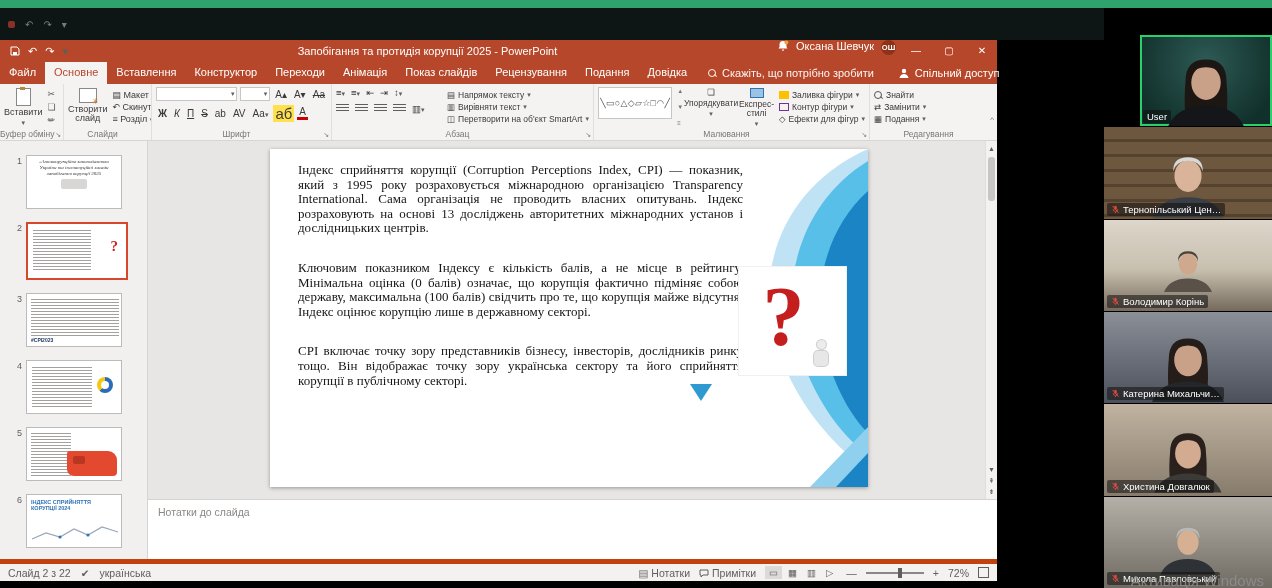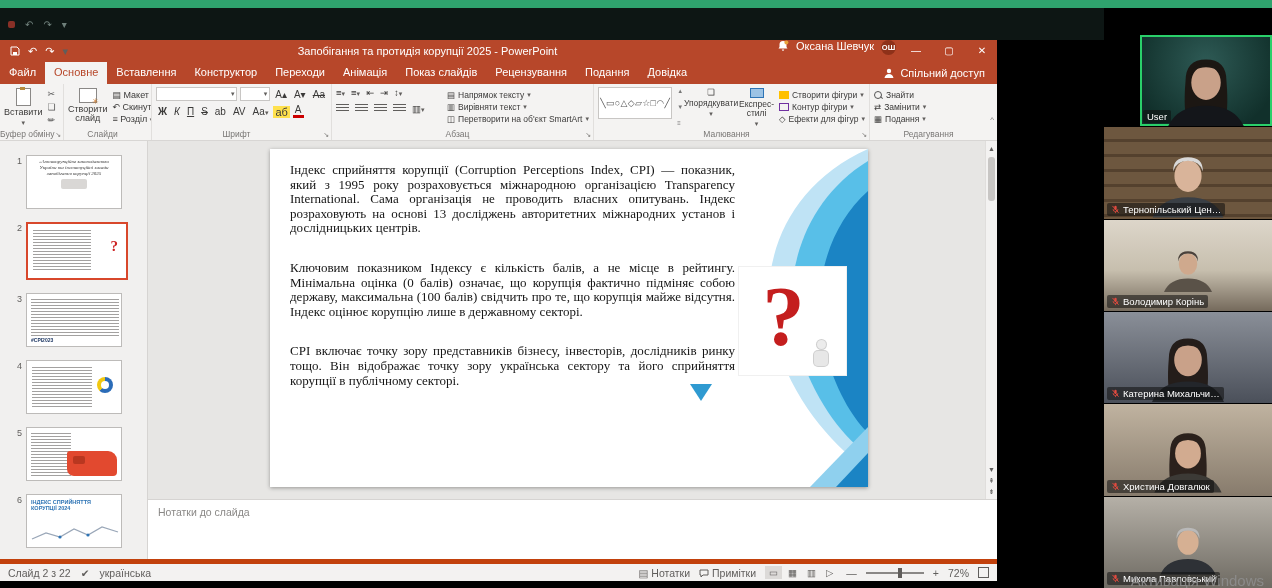--- a/index.html
+++ b/index.html
@@ -50,21 +50,21 @@
   .ic-clipboard::before{content:"";position:absolute;top:-2px;left:3px;width:5px;height:3px;background:#b58a3e;}
   .ic-newslide{width:16px;height:13px;border:1px solid #8a8886;background:#fff;position:relative;display:inline-block;}
   .ic-newslide::before{content:"✳";position:absolute;right:-3px;bottom:-4px;font-size:8px;color:#c8782a;}
   .fontrow{display:flex;align-items:center;gap:3px;}
   .fselect{width:88px;height:14px;background:#fff;border:1px solid #c8c6c4;display:flex;align-items:center;
            justify-content:flex-end;padding-right:2px;box-sizing:border-box;}
   .fselect.small{width:32px;}
   .lbtn{padding:0 2px;font-size:10px;}
   .lbtn.b{font-weight:bold;} .lbtn.i{font-style:italic;} .lbtn.u{text-decoration:underline;}
   .lbtn.s{text-decoration:line-through;}
-  .hl{background:#ffe14d;padding:0 2px;font-size:11px;}
+  .hl{background:#ffe14d;padding:0 2px;font-size:15px;}
   .fc{border-bottom:3px solid #c00;padding:0 2px;font-size:10px;line-height:10px;}
   .bars{display:inline-block;width:13px;height:9px;
         background:repeating-linear-gradient(to bottom,#605e5c 0 1px,transparent 1px 3px);}
   .stackbtn{display:flex;align-items:center;gap:3px;font-size:8.5px;white-space:nowrap;}
   .shapesbox{width:100px;height:32px;background:#fff;border:1px solid #c8c6c4;display:flex;flex-wrap:wrap;
              align-content:space-around;justify-content:space-around;font-size:9px;color:#555;padding:1px;box-sizing:border-box;}
   .shsc{display:flex;flex-direction:column;justify-content:space-between;font-size:6px;color:#777;padding:1px 0;}
   .sw-quick{width:12px;height:12px;background:#9cc3e5;border:1px solid #2e74b5;display:inline-block;}
   .sw-fill{width:10px;height:8px;background:#ffc000;display:inline-block;}
   .sw-line{width:10px;height:8px;border:1px solid #7030a0;display:inline-block;box-sizing:border-box;}
@@ -101,21 +101,21 @@
   .sthumb{width:7px;height:44px;background:#c8c6c4;border-radius:3px;margin-top:3px;}
   .vspacer{flex:1;}
   .vscroll span{line-height:11px;}
 
   
   .slide{position:absolute;left:122px;top:8px;width:598px;height:338px;background:#fff;
          box-shadow:0 1px 4px rgba(0,0,0,.35);overflow:hidden;}
   .deco{position:absolute;right:0;top:0;z-index:1;}
   .tri-small{position:absolute;left:420px;top:235px;width:0;height:0;z-index:1;
              border-left:11px solid transparent;border-right:11px solid transparent;border-top:17px solid #2f9ad1;}
-  .slidetext{position:absolute;left:20px;top:14px;width:445px;z-index:2;
+  .slidetext{position:absolute;left:28px;top:14px;width:445px;z-index:2;
              font-family:"Liberation Serif",serif;font-size:13px;line-height:14.6px;color:#151515;text-align:justify;}
   .slidetext p{margin:0 0 25px;}
   .qimg{position:absolute;right:22px;top:118px;width:107px;height:108px;background:#fff;z-index:3;
         display:flex;align-items:center;justify-content:center;box-shadow:0 0 0 1px #f0f0f0;}
   .qmark{font-family:"Liberation Serif",serif;font-weight:bold;font-size:84px;line-height:1;color:#c41e1e;
          margin:-8px 18px 0 0;}
   .qfig{position:absolute;right:16px;bottom:9px;width:18px;height:26px;}
   .qfig::before{content:"";position:absolute;top:0;left:5px;width:9px;height:9px;border-radius:50%;
                 background:#ececec;box-shadow:0 0 0 1px #cfcfcf;}
   .qfig::after{content:"";position:absolute;bottom:0;left:2px;width:14px;height:15px;border-radius:4px;
@@ -197,20 +197,24 @@
       <span class="tab">Файл</span>
       <span class="tab active">Основне</span>
       <span class="tab">Вставлення</span>
       <span class="tab">Конструктор</span>
       <span class="tab">Переходи</span>
       <span class="tab">Анімація</span>
       <span class="tab">Показ слайдів</span>
       <span class="tab">Рецензування</span>
       <span class="tab">Подання</span>
       <span class="tab">Довідка</span>
+      <span class="tab-search">
+        <span class="magnifier"></span>
+        <span>Скажіть, що потрібно зробити</span>
+      </span>
       <span class="share-btn">
         <svg width="12" height="12">
             <circle cx="6" cy="4" r="2.2" fill="#fff"></circle>
             <path d="M1.5 11c.5-2.8 2.3-4 4.5-4s4 1.2 4.5 4z" fill="#fff"></path>
           </svg>
         <span>Спільний доступ</span>
       </span>
     </div>
 
     <div class="ribbon">
@@ -329,21 +333,21 @@
             <span class="car">▾</span>
           </div>
           <div class="bigbtn" style="width:42px;font-size:8.5px;">
             <span class="sw-quick"></span>
             <span>Експрес-стилі</span>
             <span class="car">▾</span>
           </div>
           <div class="txtcol" style="font-size:8.5px;">
             <span class="stackbtn">
                 <span class="sw-fill"></span> 
-                <span>Створити фігури</span> 
+                <span>Заливка фігури</span> 
                 <span class="car">▾</span>
               </span>
             <span class="stackbtn">
                 <span class="sw-line"></span> 
                 <span>Контур фігури</span> 
                 <span class="car">▾</span>
               </span>
             <span class="stackbtn">
                 <span>◇</span> 
                 <span>Ефекти для фігур</span> 

